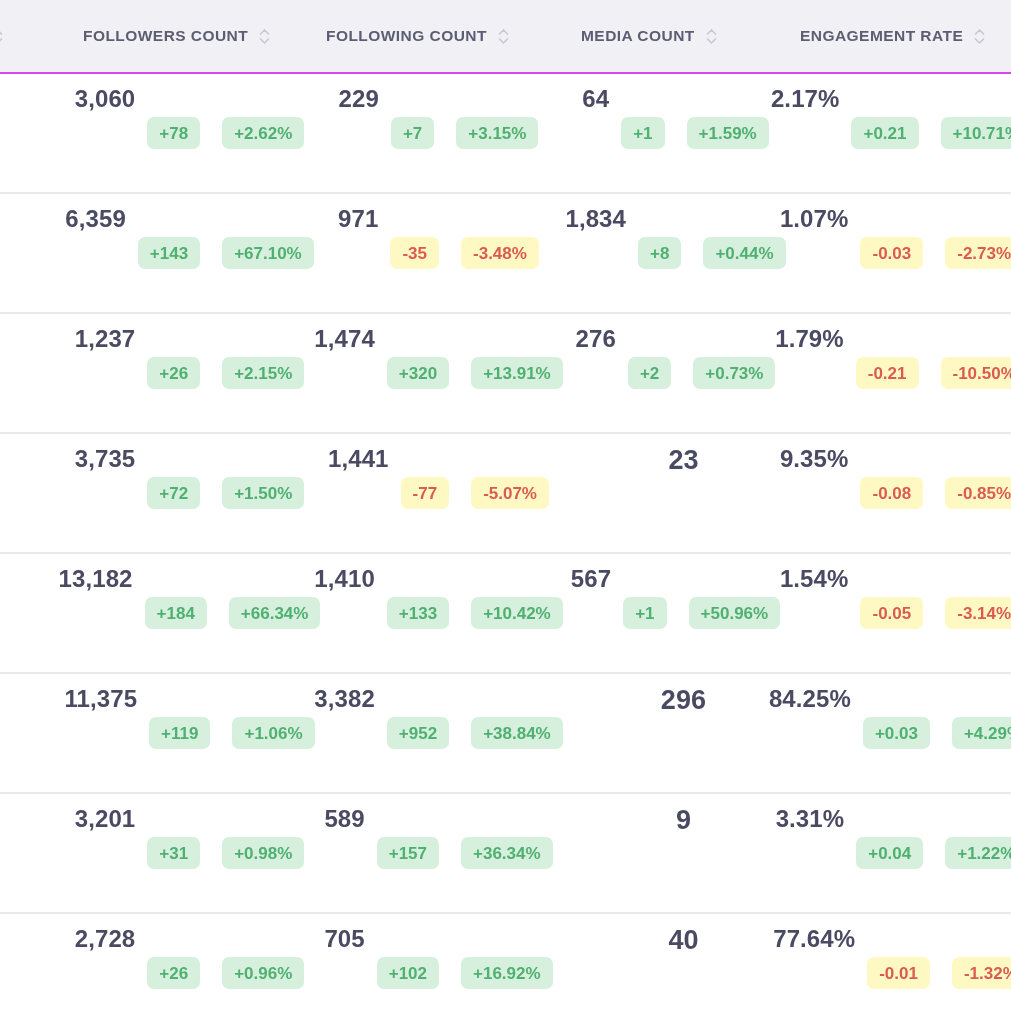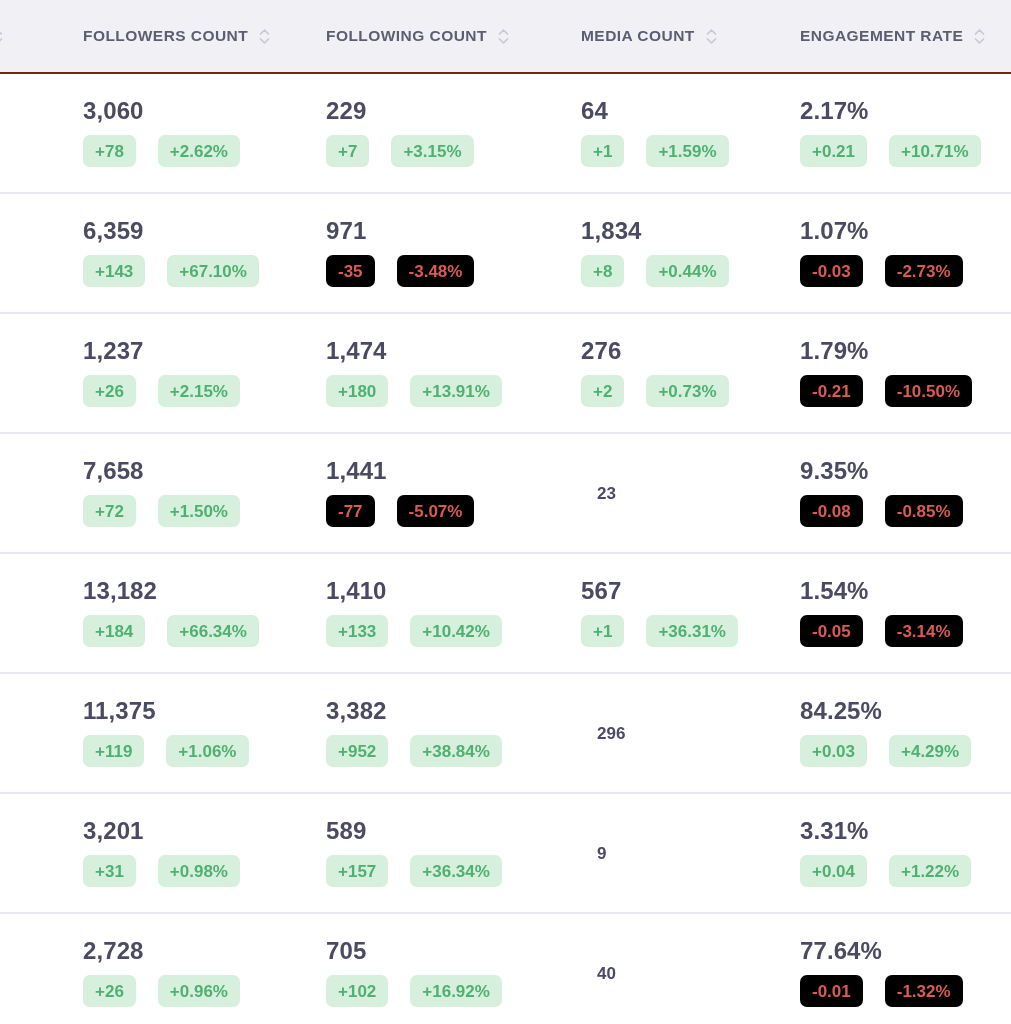--- a/index.html
+++ b/index.html
@@ -22,21 +22,21 @@
   }
 
   
   .metrics-table thead tr {
     background: #f1f1f5;
     height: 73px;
   }
   .metrics-table thead th {
     padding: 0;
     margin: 0;
-    border-bottom: 2px solid #7f1d1d;
+    border-bottom: 2px solid #d946ef;
     vertical-align: middle;
     text-align: left;
     font-weight: 700;
   }
   .th-inner {
     display: flex;
     align-items: center;
     gap: 10px;
     padding-left: 22px;
     box-sizing: border-box;
@@ -81,65 +81,65 @@
     padding: 0;
     margin: 0;
     border-bottom: 2px solid #e8e8ee;
     vertical-align: middle;
   }
   .cell {
     padding-left: 22px;
     padding-right: 8px;
     box-sizing: border-box;
     display: flex;
-    flex-direction: column;
+    flex-direction: row;
     justify-content: center;
     gap: 12px;
     height: 93px;
   }
   .cell.no-delta {
     gap: 0;
   }
   .cell-value {
     font-size: 24px;
     font-weight: 700;
     color: #4a4a63;
     line-height: 1;
     letter-spacing: 0.1px;
     white-space: nowrap;
   }
   .cell.no-delta .cell-value {
-    font-size: 17px;
+    font-size: 27px;
     margin-left: 16px;
   }
   .badges {
     display: flex;
     flex-direction: row;
-    align-items: flex-start;
+    align-items: center;
     gap: 22px;
   }
   .badge {
     display: inline-flex;
     align-items: center;
     justify-content: center;
     height: 32px;
     padding: 0 12px;
     border-radius: 7px;
     font-size: 17px;
     font-weight: 600;
     line-height: 1;
     white-space: nowrap;
     box-sizing: border-box;
   }
   .badge.up {
     background: #d6f0dd;
     color: #4fb071;
   }
   .badge.down {
-    background: #000000;
+    background: #fef9c3;
     color: #db5b53;
   }
 
   
   col.c-lead { width: 61px; }
   col.c-fol  { width: 243px; }
   col.c-flw  { width: 255px; }
   col.c-med  { width: 219px; }
   col.c-eng  { width: 233px; }
 </style>
@@ -315,21 +315,21 @@
             <div class="badges">
               <span class="badge up">+26</span>
               <span class="badge up">+2.15%</span>
             </div>
           </div>
         </td>
         <td>
           <div class="cell">
             <div class="cell-value">1,474</div>
             <div class="badges">
-              <span class="badge up">+180</span>
+              <span class="badge up">+320</span>
               <span class="badge up">+13.91%</span>
             </div>
           </div>
         </td>
         <td>
           <div class="cell">
             <div class="cell-value">276</div>
             <div class="badges">
               <span class="badge up">+2</span>
               <span class="badge up">+0.73%</span>
@@ -345,21 +345,21 @@
             </div>
           </div>
         </td>
       </tr>
       <tr>
         <td>
           <div class="cell no-delta"></div>
         </td>
         <td>
           <div class="cell">
-            <div class="cell-value">7,658</div>
+            <div class="cell-value">3,735</div>
             <div class="badges">
               <span class="badge up">+72</span>
               <span class="badge up">+1.50%</span>
             </div>
           </div>
         </td>
         <td>
           <div class="cell">
             <div class="cell-value">1,441</div>
             <div class="badges">
@@ -403,21 +403,21 @@
               <span class="badge up">+133</span>
               <span class="badge up">+10.42%</span>
             </div>
           </div>
         </td>
         <td>
           <div class="cell">
             <div class="cell-value">567</div>
             <div class="badges">
               <span class="badge up">+1</span>
-              <span class="badge up">+36.31%</span>
+              <span class="badge up">+50.96%</span>
             </div>
           </div>
         </td>
         <td>
           <div class="cell">
             <div class="cell-value">1.54%</div>
             <div class="badges">
               <span class="badge down">-0.05</span>
               <span class="badge down">-3.14%</span>
             </div>

